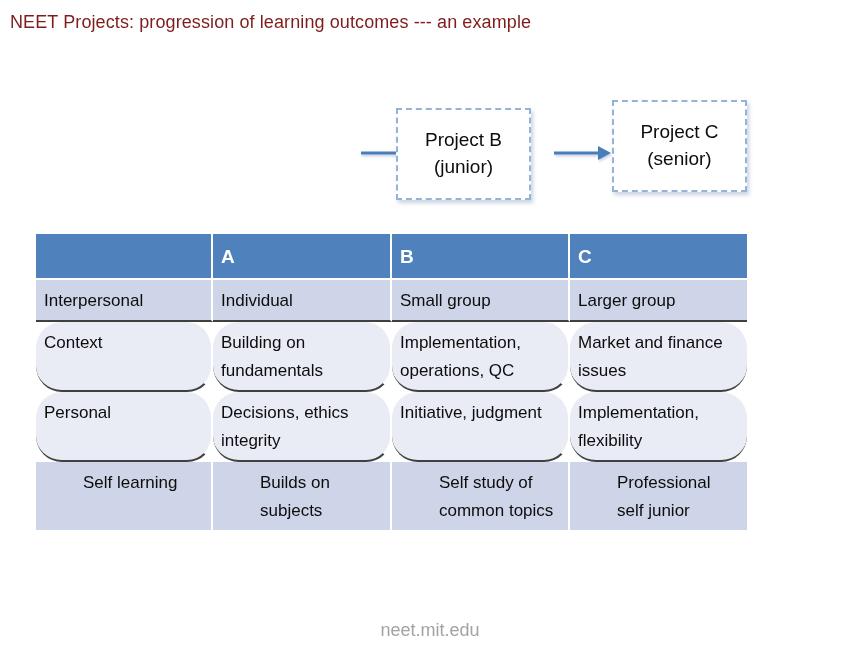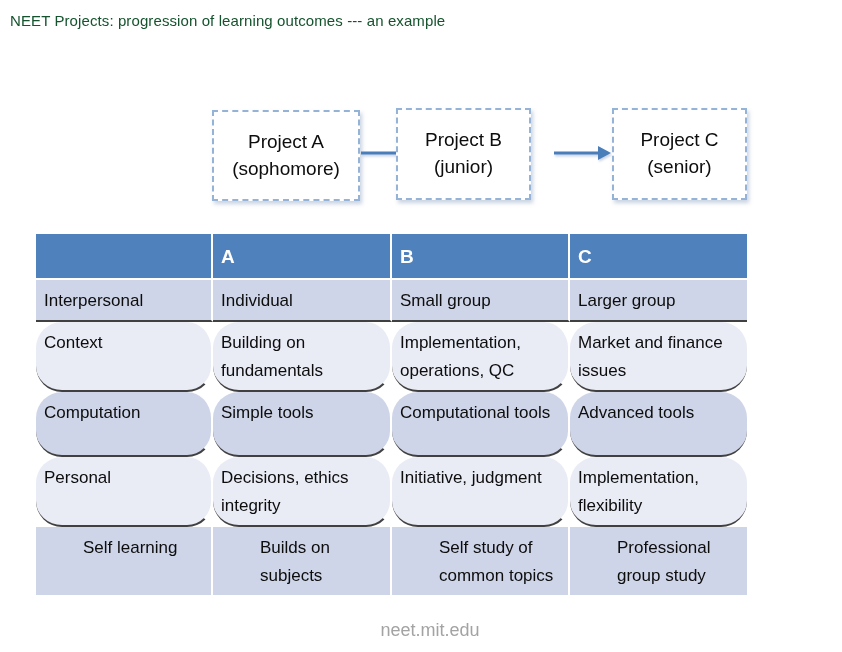--- a/index.html
+++ b/index.html
@@ -8,38 +8,38 @@
     background: #ffffff;
     font-family: "Liberation Sans", sans-serif;
     color: #121212;
     overflow: hidden;
   }
   .slide { position: relative; width: 842px; height: 652px; }
 
   
   .slide-title {
     position: absolute; left: 10px; top: 12px;
-    font-size: 15px; letter-spacing: 0.1px; color: #14532d;
+    font-size: 18px; letter-spacing: 0.1px; color: #7f1d1d;
   }
 
   
   .flow-box {
     position: absolute;
     background: #ffffff;
     border: 2px dashed #95b3d7;
     box-shadow: 2px 3px 4px rgba(120,145,180,0.40);
     display: flex; flex-direction: column;
     align-items: center; justify-content: center;
     text-align: center;
     font-size: 19px; line-height: 1.4; color: #0d0d0d;
     box-sizing: border-box;
   }
   .box-a { left: 212px; top: 110px; width: 148px; height: 91px; }
   .box-b { left: 396px; top: 108px; width: 135px; height: 92px; }
-  .box-c { left: 612px; top: 108px; width: 135px; height: 92px; }
+  .box-c { left: 612px; top: 100px; width: 135px; height: 92px; }
 
   .arrow-svg {
     position: absolute;
     filter: drop-shadow(1px 2px 1px rgba(140,160,195,0.45));
   }
   .arrow-1 { left: 360px; top: 143px; }
   .arrow-2 { left: 553px; top: 143px; }
 
   
   table.outcomes {
@@ -84,24 +84,20 @@
     font-size: 18px; color: #a3a3a3;
   }
 </style>
 </head>
 <body>
 
 <div class="slide">
 
   <div class="slide-title">NEET Projects: progression of learning outcomes --- an example</div>
 
-  <div class="flow-box box-a">
-    <span>Project A</span>
-    <span>(sophomore)</span>
-  </div>
 
   <svg class="arrow-svg arrow-1" width="58" height="20" viewBox="0 0 58 20">
     <line x1="1" y1="10" x2="46" y2="10" stroke="#4a7ebb" stroke-width="3"></line>
     <polygon points="44,3 57,10 44,17" fill="#4a7ebb"></polygon>
   </svg>
 
   <div class="flow-box box-b">
     <span>Project B</span>
     <span>(junior)</span>
   </div>
@@ -137,36 +133,30 @@
         <td>Individual</td>
         <td>Small group</td>
         <td>Larger group</td>
       </tr>
       <tr class="band-light h-double">
         <td>Context</td>
         <td>Building on fundamentals</td>
         <td>Implementation, operations, QC</td>
         <td>Market and finance issues</td>
       </tr>
-      <tr class="band-dark h-double">
-        <td>Computation</td>
-        <td>Simple tools</td>
-        <td>Computational tools</td>
-        <td>Advanced tools</td>
-      </tr>
       <tr class="band-light h-double">
         <td>Personal</td>
         <td>Decisions, ethics integrity</td>
         <td>Initiative, judgment</td>
         <td>Implementation, flexibility</td>
       </tr>
       <tr class="band-dark last">
         <td>Self learning</td>
         <td>Builds on subjects</td>
         <td>Self study of common topics</td>
-        <td>Professional group study</td>
+        <td>Professional self junior</td>
       </tr>
     </tbody>
   </table>
 
   <div class="footer">neet.mit.edu</div>
 
 </div>
 
 </body></html>

